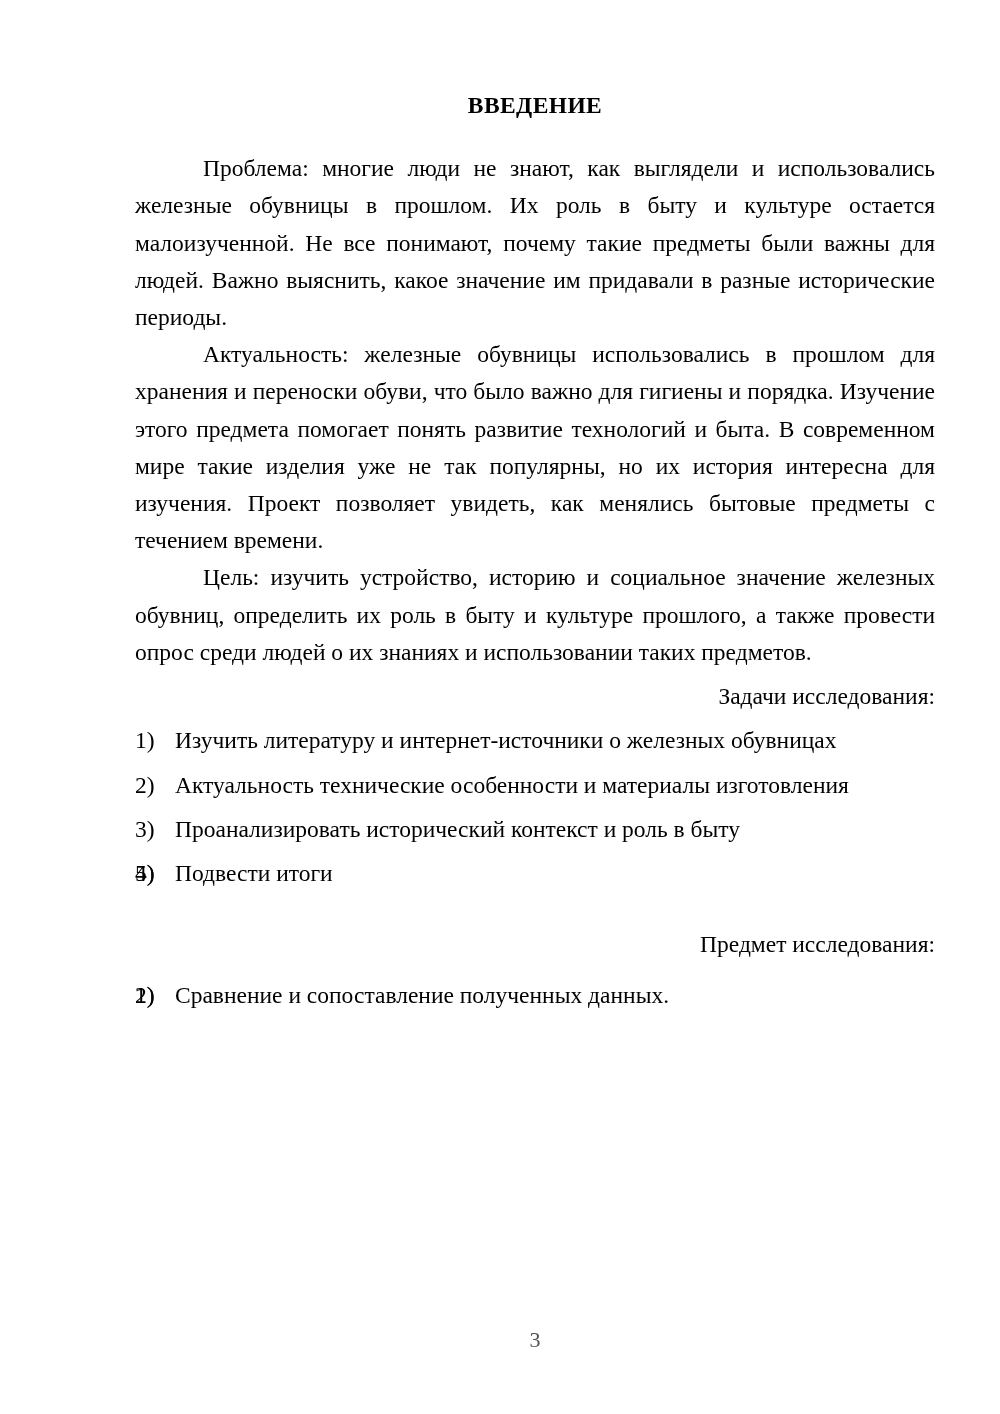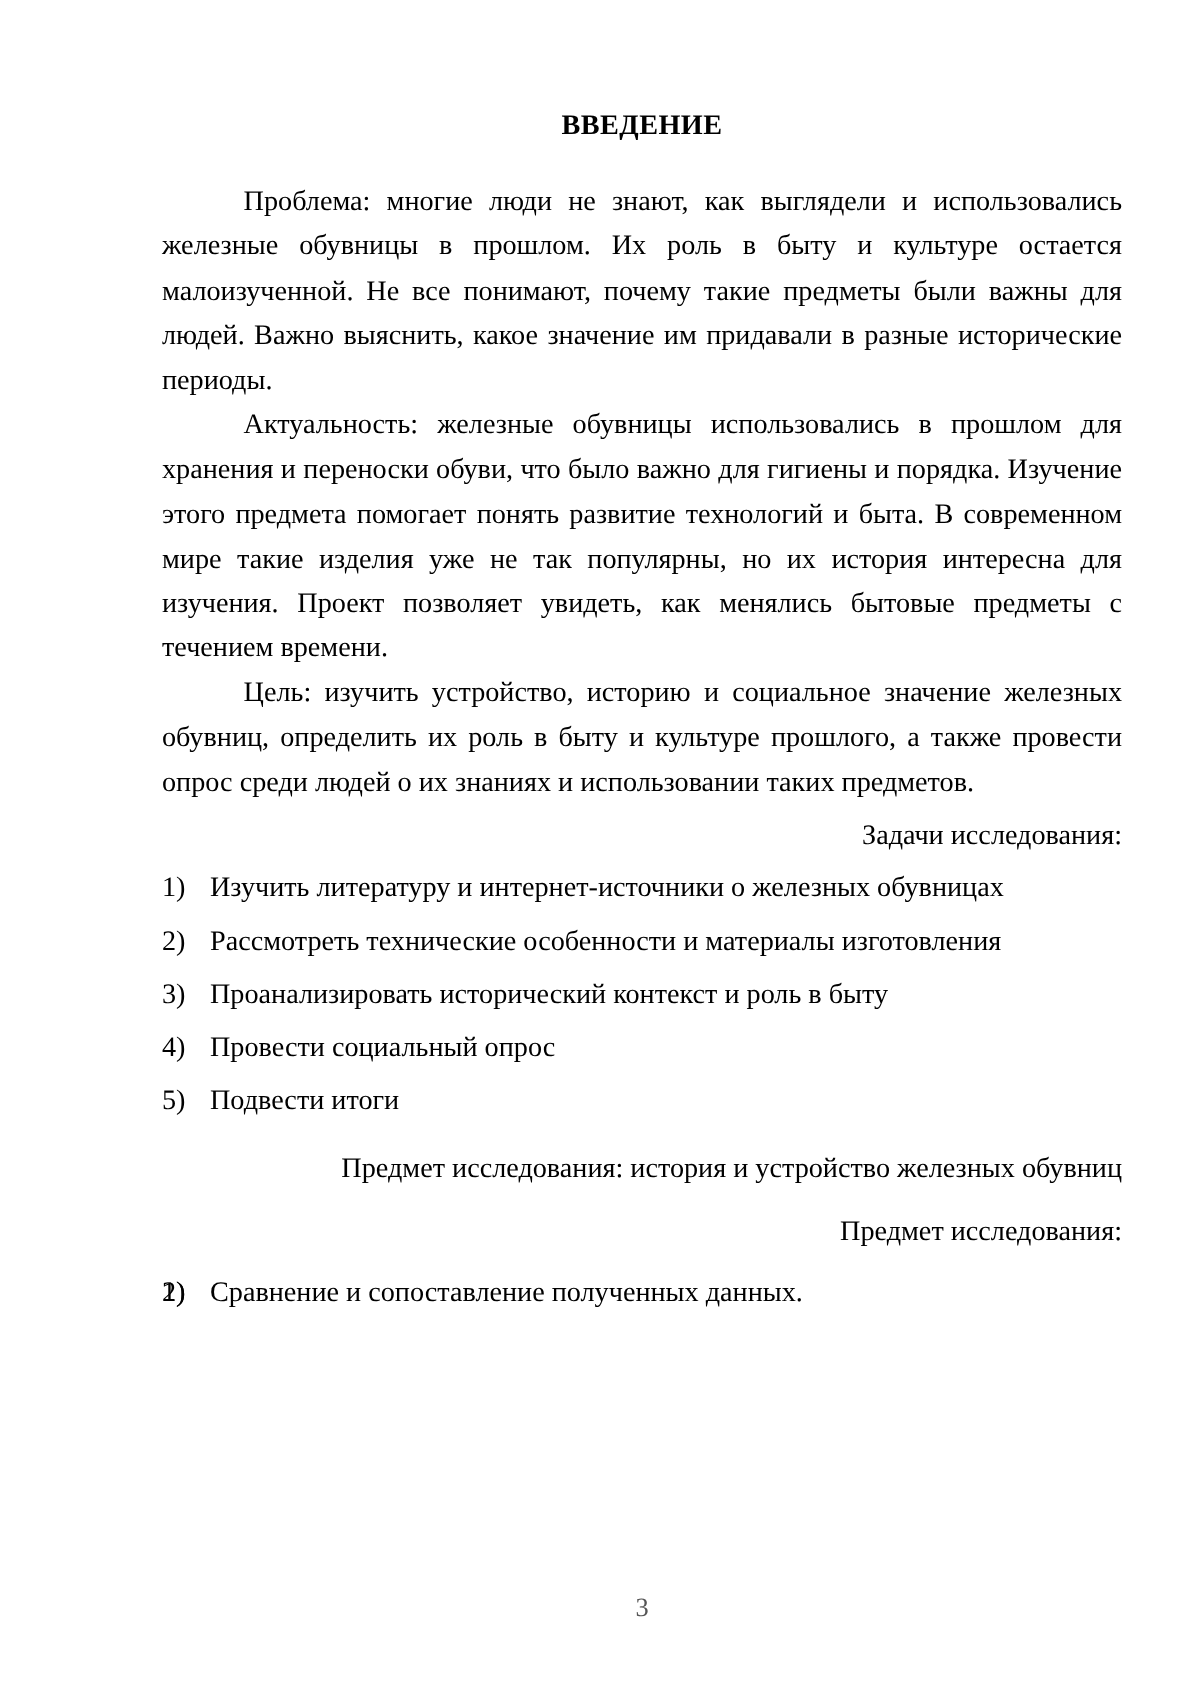--- a/index.html
+++ b/index.html
@@ -115,42 +115,40 @@
 
     <div class="gap-sm"></div>
 
     <ul class="list">
       <li class="list-item">
         <span class="marker">1)</span>
         <span>Изучить литературу и интернет-источники о железных обувницах</span>
       </li>
       <li class="list-item" style="margin-top:7px;">
         <span class="marker">2)</span>
-        <span>Рассмотреть технические особенности и материалы изготовления</span>
+        <span>Актуальность технические особенности и материалы изготовления</span>
       </li>
       <li class="list-item" style="margin-top:7px;">
         <span class="marker">3)</span>
         <span>Проанализировать исторический контекст и роль в быту</span>
       </li>
       <li class="list-item" style="margin-top:7px;">
         <span class="marker">4)</span>
-        <span>Провести социальный опрос</span>
       </li>
       <li class="list-item" style="margin-top:7px;">
         <span class="marker">5)</span>
         <span>Подвести итоги</span>
       </li>
     </ul>
 
     <div class="gap-md"></div>
 
 
     <div class="gap-sm"></div>
 
-    <p class="para left">Предмет исследования: история и устройство железных обувниц</p>
 
     <div class="gap-sm"></div>
 
 
     <div class="gap-sm"></div>
 
     <p class="para left">Предмет исследования:</p>
 
     <div class="gap-sm"></div>
 

